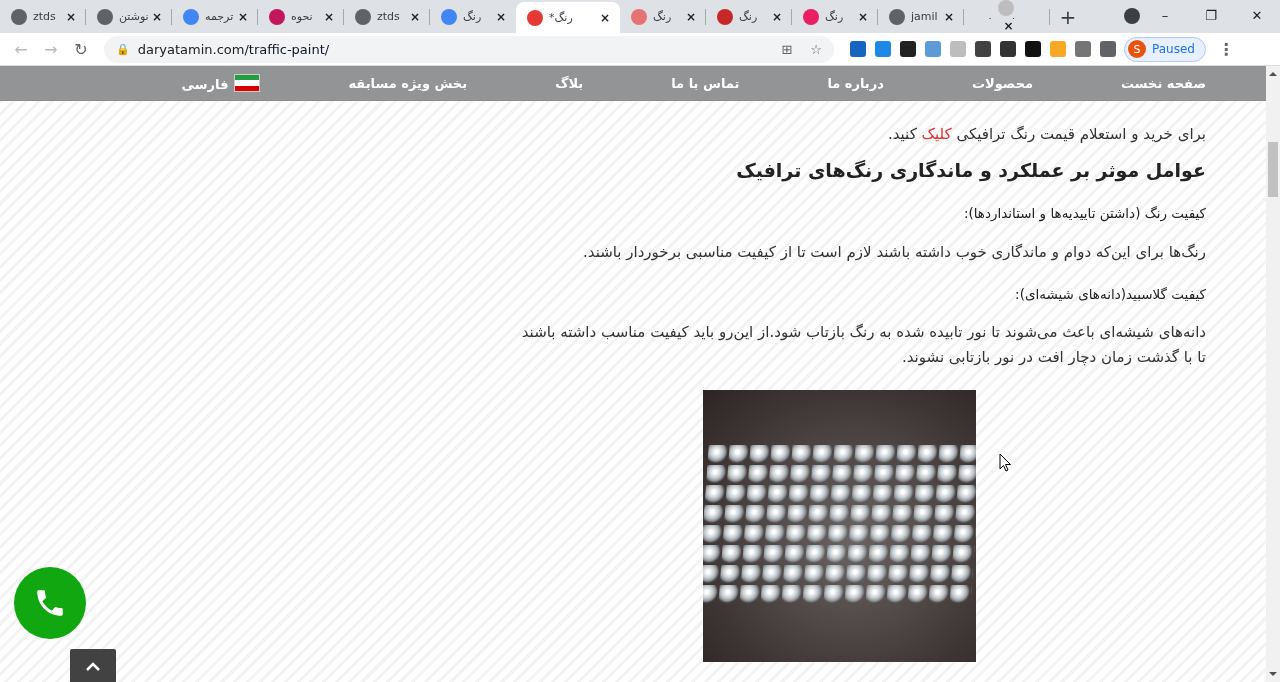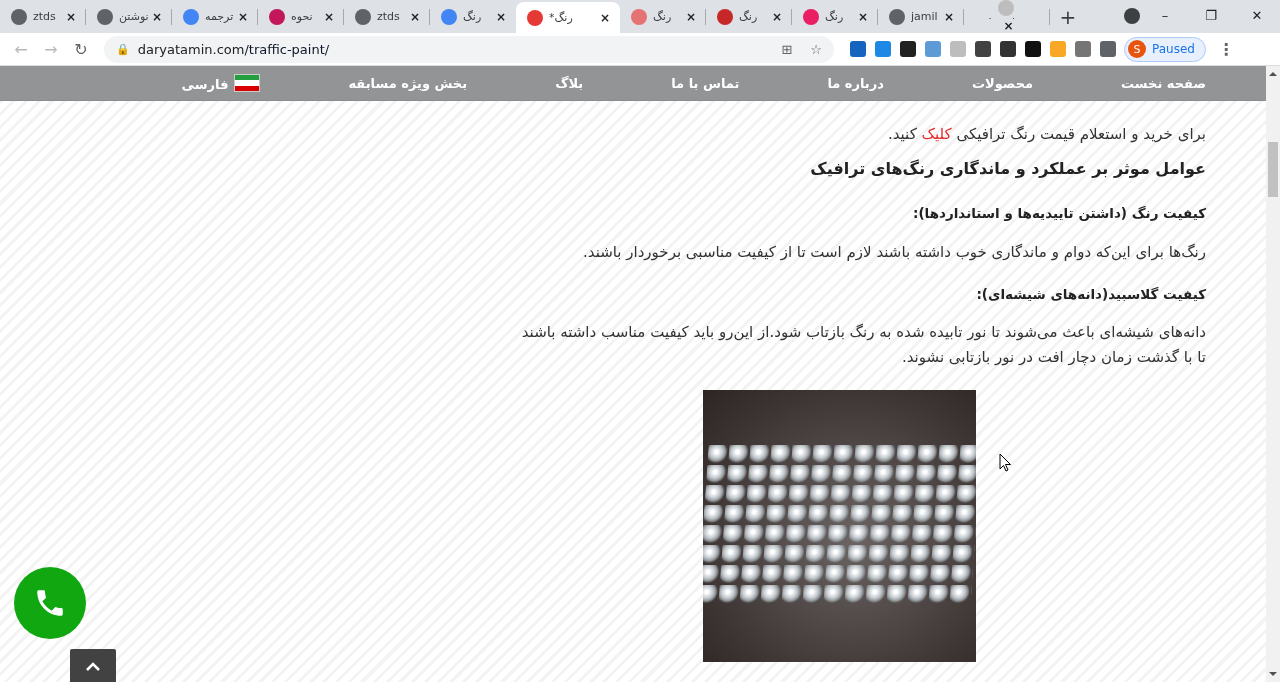--- a/index.html
+++ b/index.html
@@ -35,22 +35,22 @@
   
   .page { position: absolute; top: 66px; left: 0; width: 1266px; height: 616px; overflow: hidden;
     background: repeating-linear-gradient(135deg, #ffffff 0px, #ffffff 6px, #f3f3f3 6px, #f3f3f3 9px); }
   .sitenav { height: 35px; background: #939496; display: flex; direction: rtl; align-items: center; padding-right: 60px; border-bottom: 1px solid #8a8b8d; }
   .sitenav a { color: #fff; font-size: 13px; font-weight: bold; text-decoration: none; margin-left: 88px; white-space: nowrap; display: flex; align-items: flex-end; }
   .flag { display: inline-block; width: 26px; height: 18px; margin-left: 6px; background: linear-gradient(#239f40 0 33%, #fff 33% 66%, #da0000 66%); border: 1px solid #ccc; }
 
   .content { position: absolute; right: 60px; width: 760px; direction: rtl; text-align: right; color: #333; }
   .p { font-size: 15px; line-height: 25px; }
   .red { color: #e52a2a; }
-  .h3 { font-size: 16px; font-weight: bold; color: #222; }
-  .h4 { font-size: 13.5px; font-weight: bold; color: #222; }
+  .h3 { font-size: 19px; font-weight: bold; color: #222; }
+  .h4 { font-size: 13.5px; font-weight: normal; color: #222; }
 
   .beads { position: absolute; left: 703px; top: 324px; width: 273px; height: 272px;
     background: radial-gradient(ellipse at 55% 55%, #6b6462 0%, #3e3634 70%, #2c2524 100%); overflow: hidden; }
   .beads .grid { position: absolute; left: 0; top: 55px; width: 273px; height: 160px;
     background-image: radial-gradient(circle at 40% 35%, #ffffff 0 2px, #e9ecef 3px, #c7ccd1 6px, #8f9498 9px, rgba(80,80,80,0.2) 11px, transparent 12px);
     background-size: 21px 20px; transform: skewX(-4deg); }
 
   .call-btn { position: absolute; left: 14px; top: 501px; width: 72px; height: 72px; border-radius: 50%; background: #10a710; display: flex; align-items: center; justify-content: center; }
   .top-btn { position: absolute; left: 70px; top: 583px; width: 46px; height: 35px; background: #424242; border-radius: 2px; display: flex; align-items: center; justify-content: center; color: #fff; font-size: 14px; }
 

